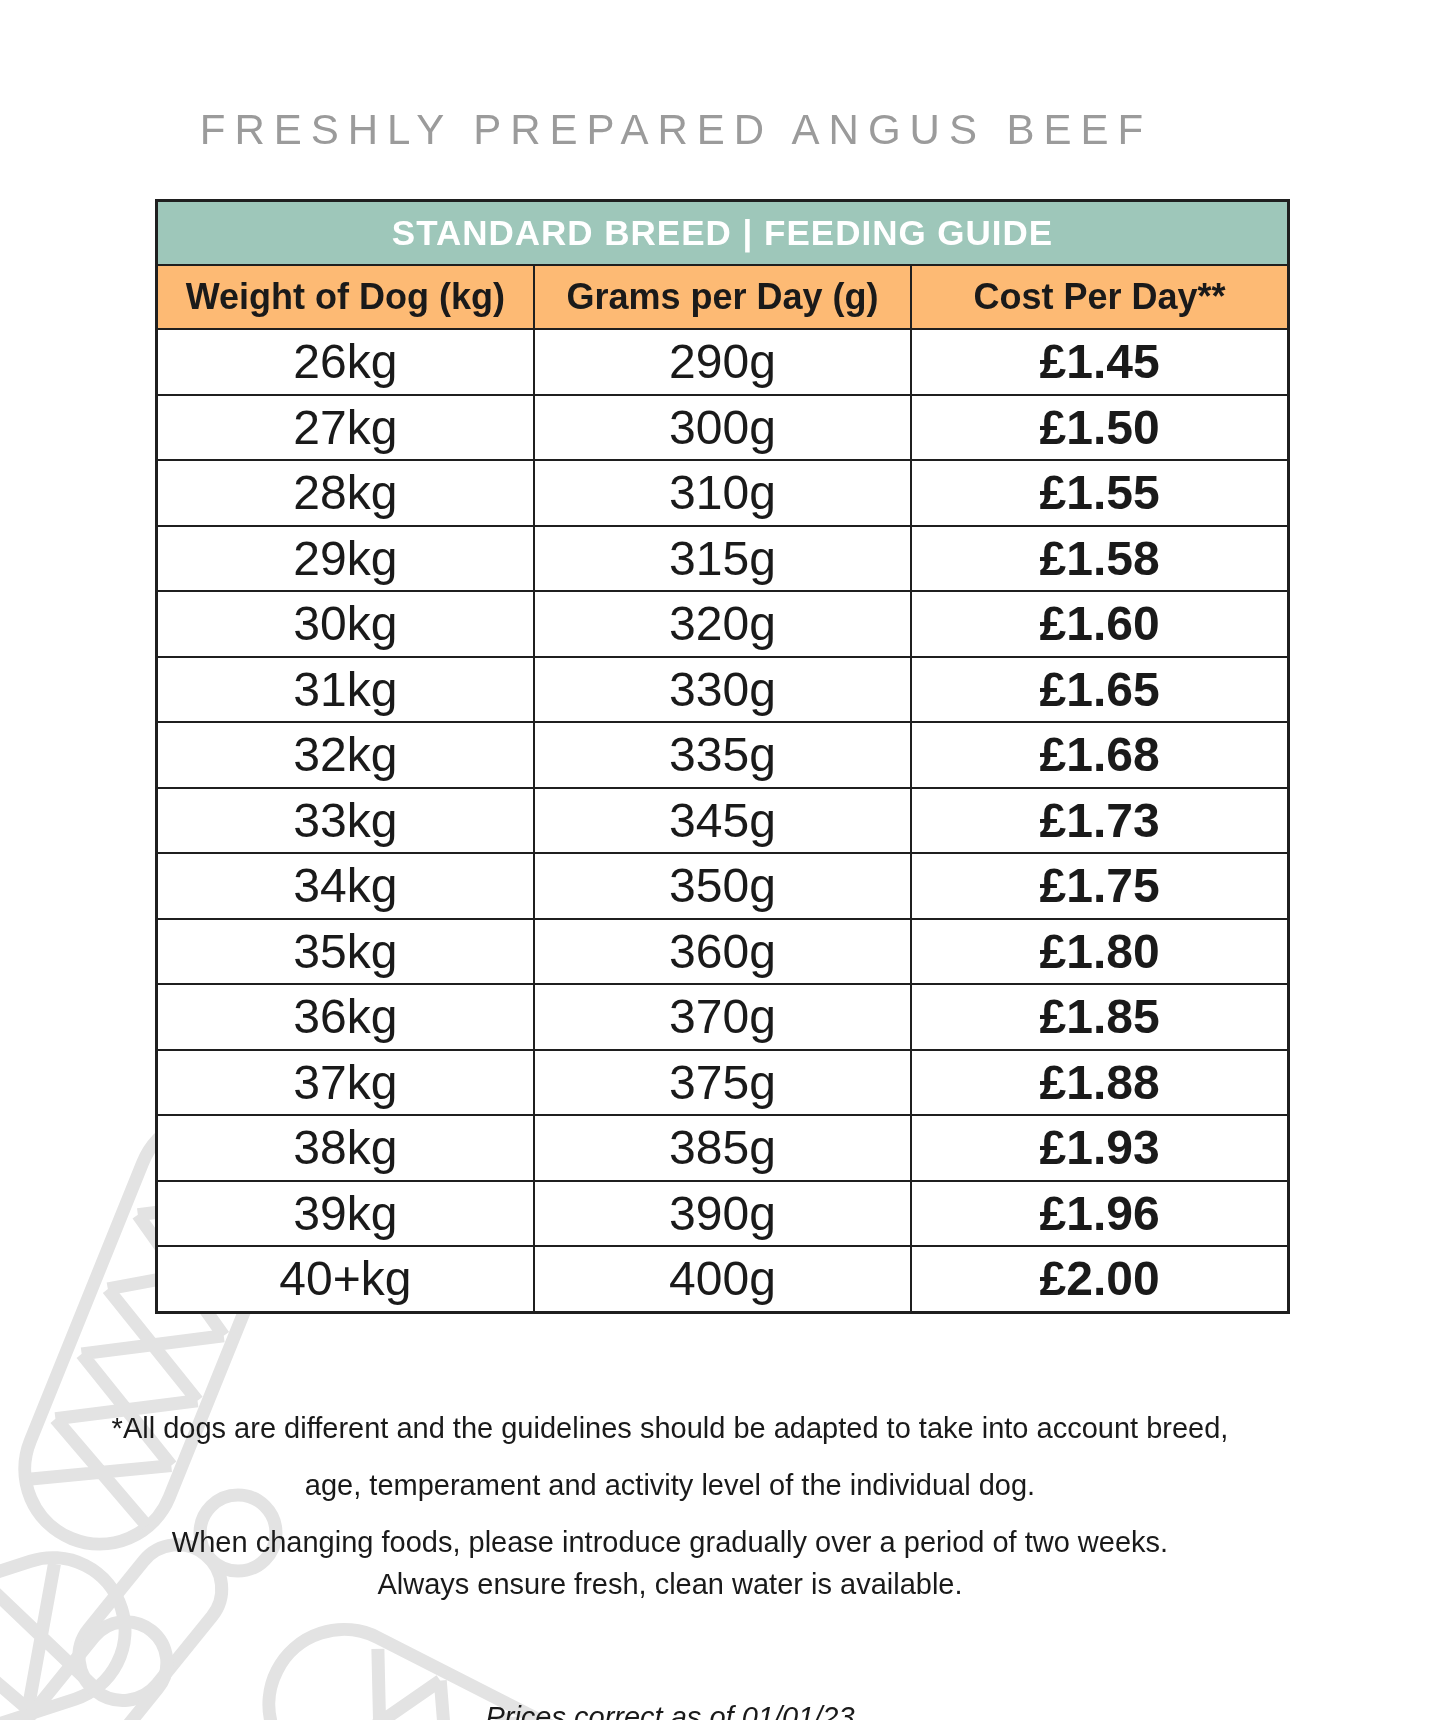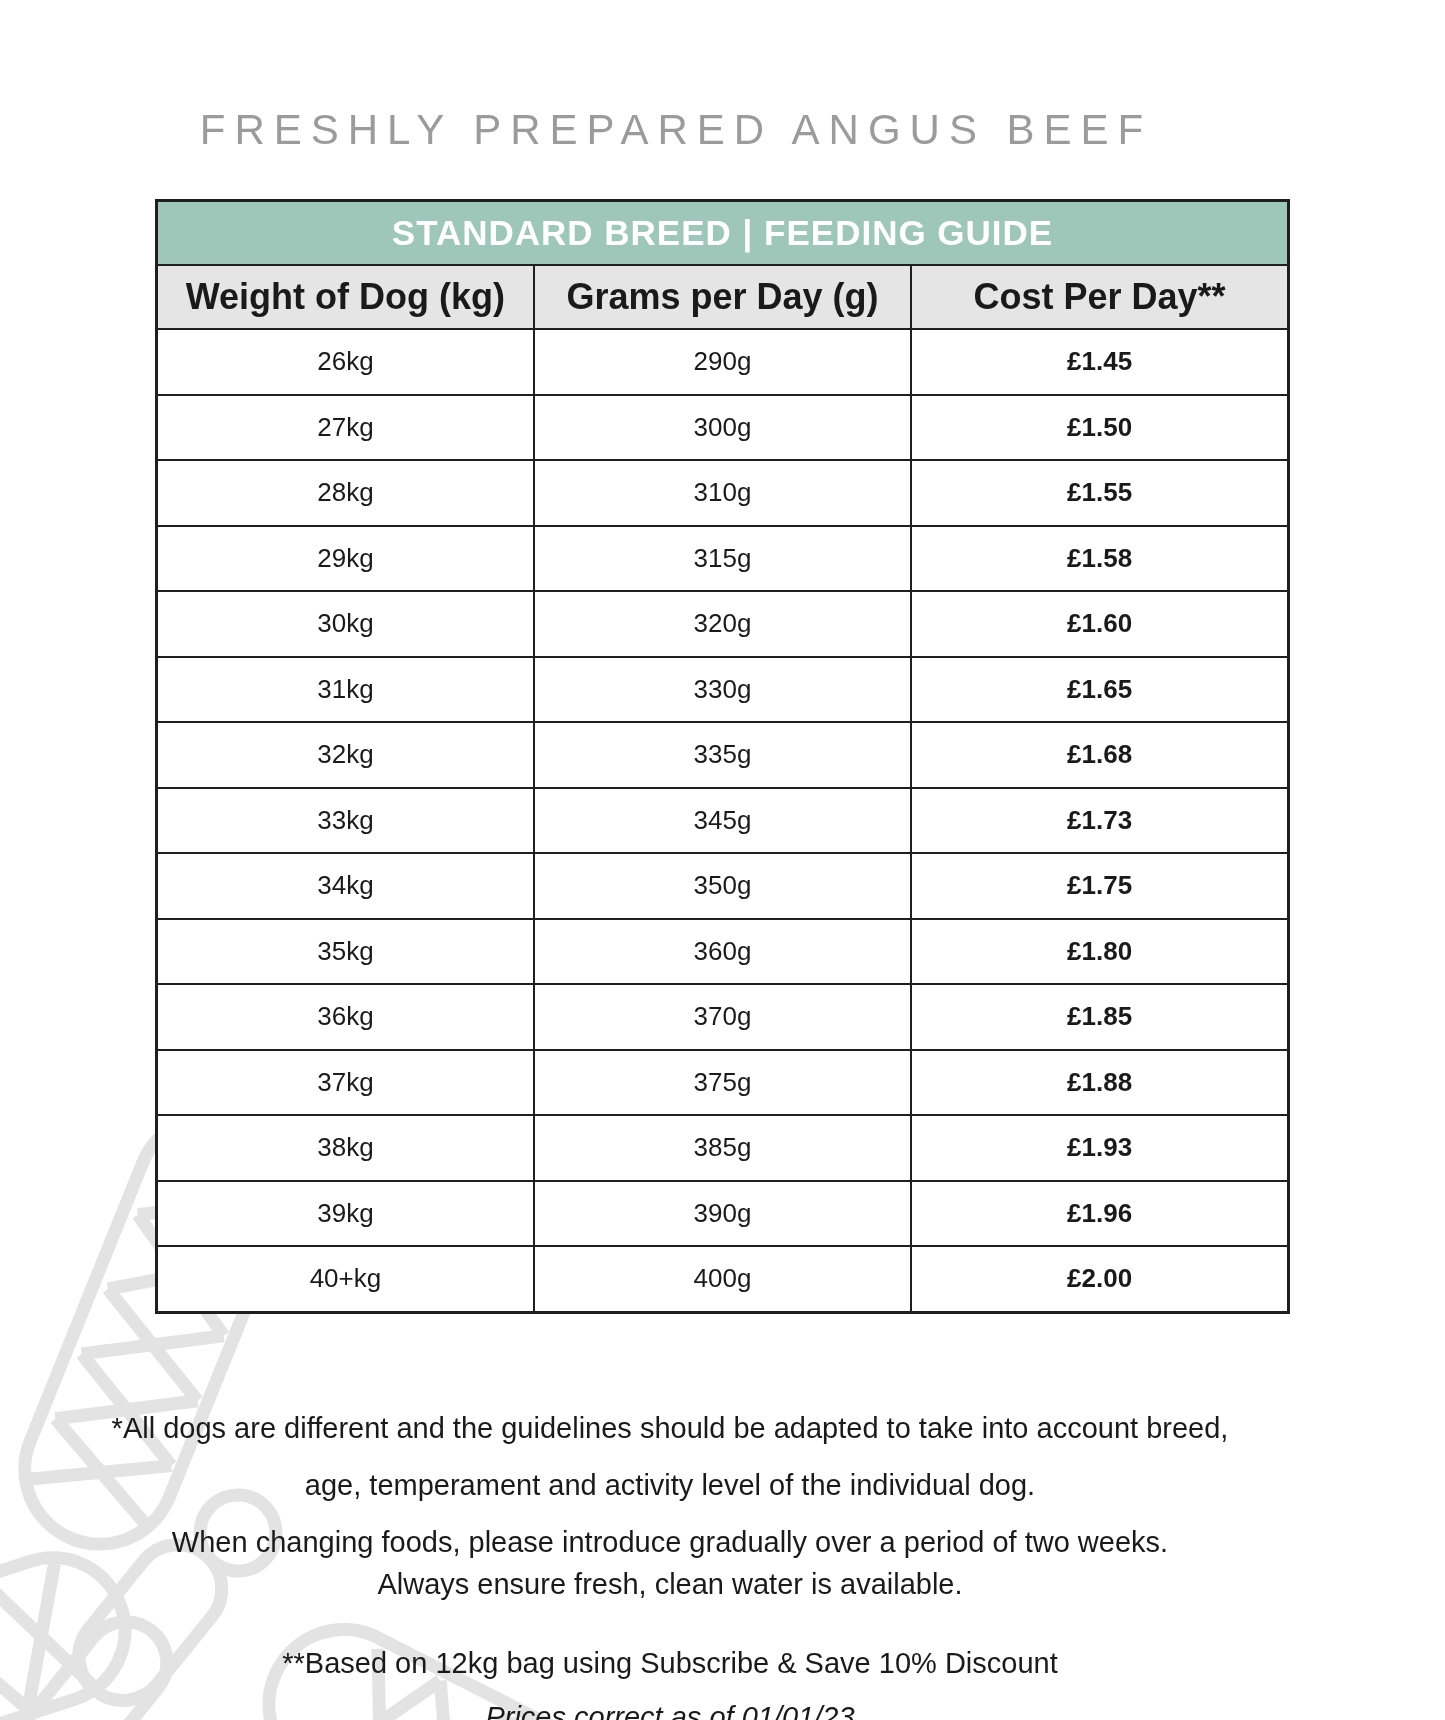--- a/index.html
+++ b/index.html
@@ -42,26 +42,26 @@
   }
   table.guide{border:3px solid #1f1f1f;}
   th.guide-title{
     background:#9ec7ba;
     color:#ffffff;
     font-size:35px;font-weight:700;
     letter-spacing:1px;
     height:62px;
   }
   tr.colhead th{
-    background:#e5e5e5;
+    background:#fdba74;
     font-size:36px;font-weight:700;
     height:62px;
   }
   tr.datarow td{
-    font-size:26px;font-weight:400;
+    font-size:48px;font-weight:400;
     height:63.5px;
   }
   tr.datarow td.cost{font-weight:700;}
   
   .fnote{
     position:absolute;left:0;width:1320px;
     text-align:center;
     font-size:29px;line-height:57px;
     z-index:2;margin:10px;
   }
@@ -191,15 +191,15 @@
 
 <p class="fnote fnote-guidelines">
   <span>*All dogs are different and the guidelines should be adapted to take into account breed,</span><br>
   <span>age, temperament and activity level of the individual dog.</span><br>
   <span>When changing foods, please introduce gradually over a period of two weeks.</span>
 </p>
 
 <p class="fnote fnote-water">Always ensure fresh, clean water is available.</p>
 
 <p class="fnote fnote-discount">
-  <span>**Based on 12kg bag using Subscribe &amp; Save 10% Discount</span><br>
+  <br>
   <span class="italic-line">Prices correct as of 01/01/23</span>
 </p>
 
 </body></html>

